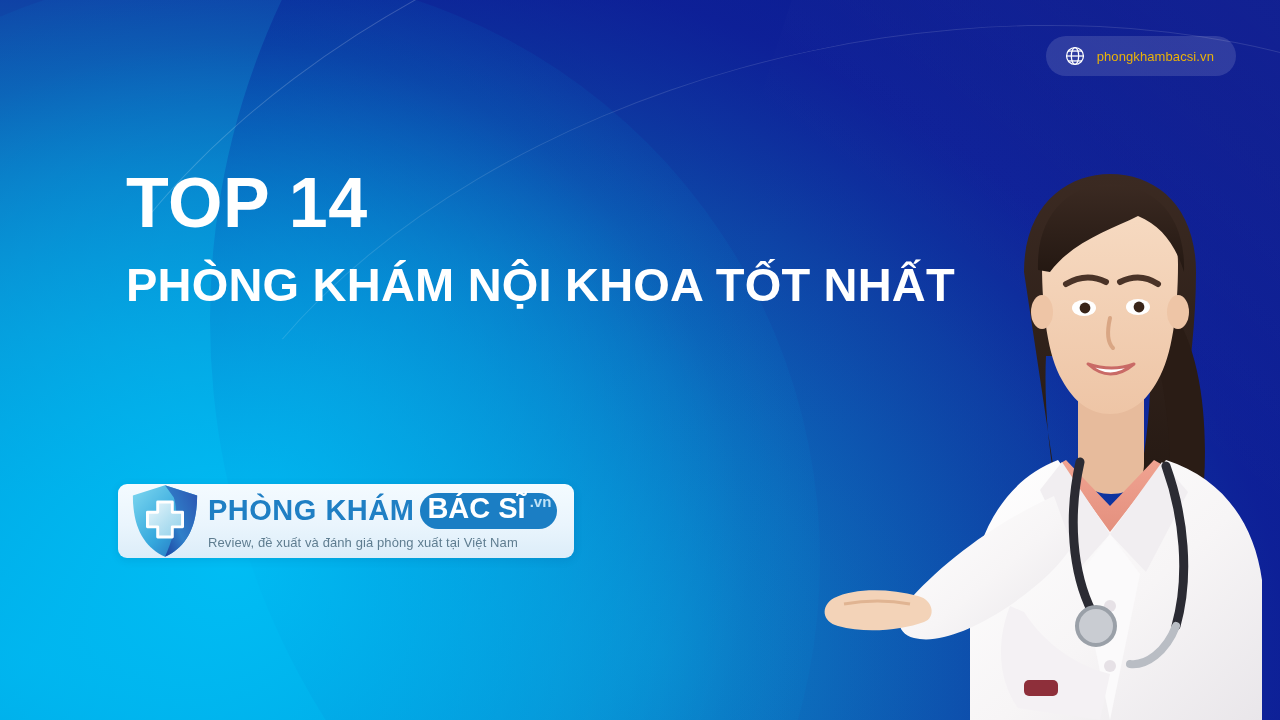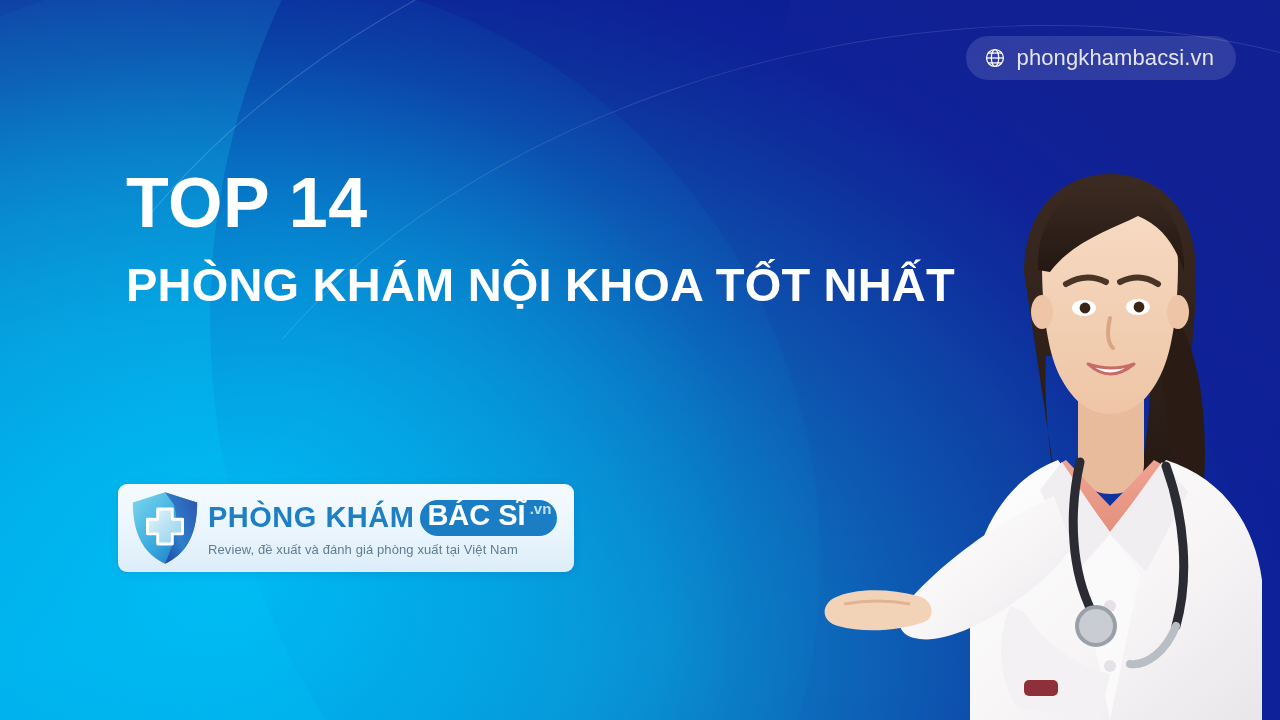--- a/index.html
+++ b/index.html
@@ -67,22 +67,22 @@
     transform:rotate(18deg);
   }
 
   
   .url-badge{
     position:absolute; top:36px; right:44px;
     display:flex; align-items:center; gap:11px;
     padding:9px 22px 9px 18px;
     border-radius:999px;
     background:rgba(255,255,255,0.13);
-    color:#e5e5e5;
-    font-size:22px; letter-spacing:0.1px;
+    color:#eab308;
+    font-size:13px; letter-spacing:0.1px;
   }
   .globe-icon{ width:22px; height:22px; display:block; flex:0 0 auto; }
 
   
   .copy{
     position:absolute; left:126px; top:168px;
     width:980px;
   }
   .kicker{
     font-size:70px; font-weight:700; color:#ffffff;
@@ -95,21 +95,21 @@
   }
   .sub{
     margin-top:28px;
     font-size:31px; font-weight:700; color:#ffffff;
     line-height:1.1;
   }
 
   
   .logo-card{
     position:absolute; left:118px; top:484px;
-    width:456px; height:88px;
+    width:456px; height:74px;
     background:linear-gradient(180deg,#f4fbff 0%, #eaf5fd 55%, #dcedf9 100%);
     border-radius:9px;
     display:flex; align-items:center;
     padding:0 12px 0 10px;
     box-shadow:0 2px 10px rgba(0,20,70,0.10);
   }
   .shield{ width:74px; height:76px; flex:0 0 auto; }
   .logo-text{ margin-left:6px; display:flex; flex-direction:column; justify-content:center; }
   .logo-row{ display:flex; align-items:center; }
   .lg-blue{

